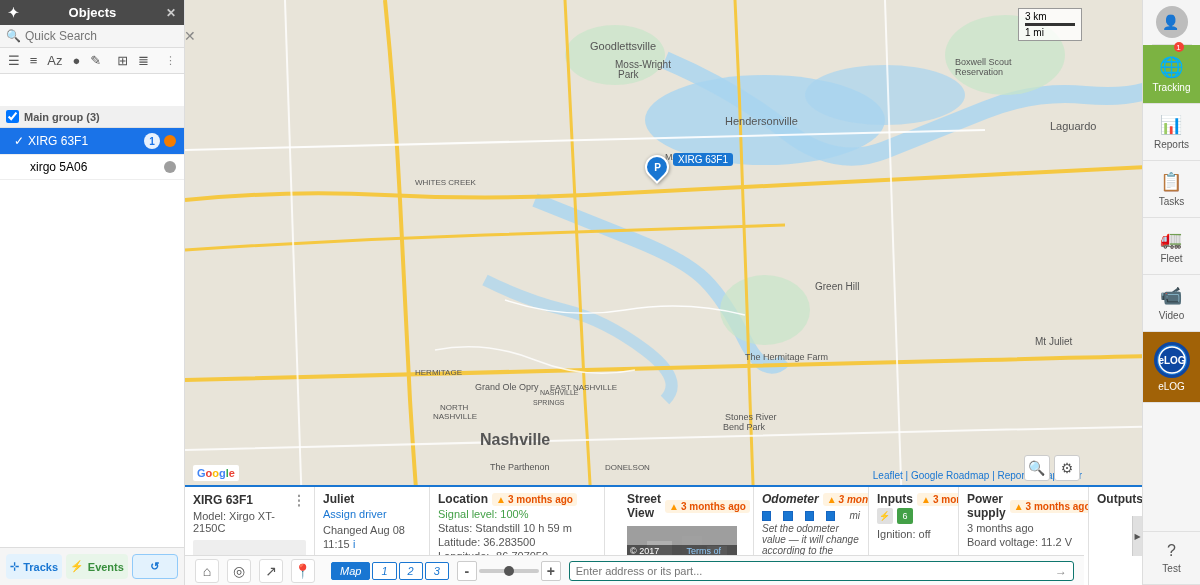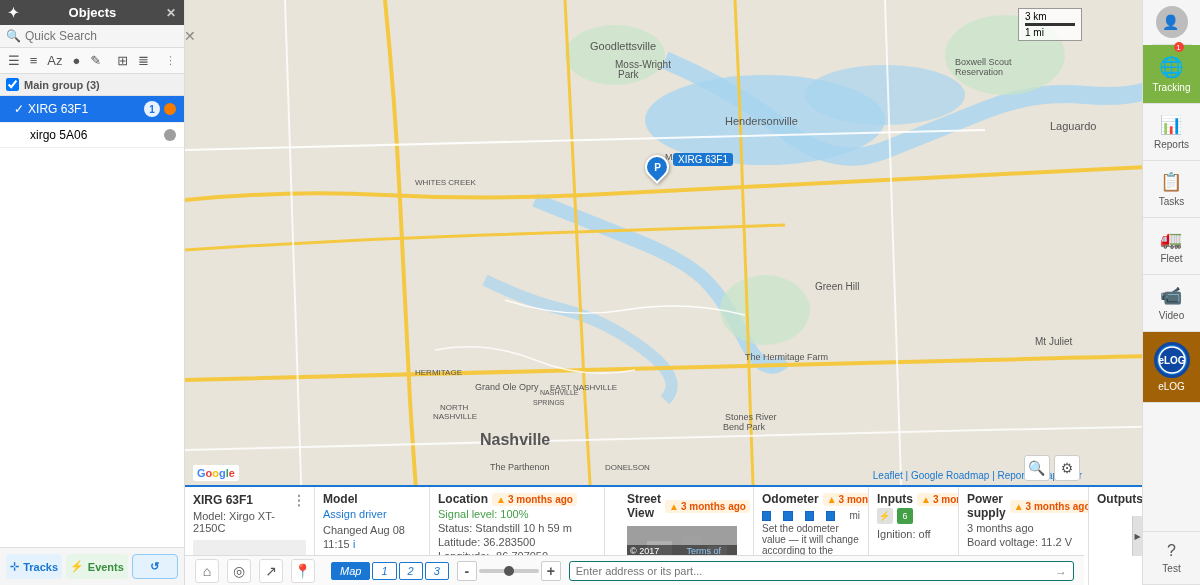--- a/index.html
+++ b/index.html
@@ -53,21 +53,21 @@
     }
     #toolbar span {
       cursor: pointer;
       padding: 2px 4px;
       color: #555;
       font-size: 13px;
       border-radius: 2px;
     }
     #toolbar .separator { width: 1px; height: 14px; background: #ccc; margin: 0 2px; }
 
-    #scroll-area { flex: 1; overflow-y: auto; overflow-x: hidden; }
+    #scroll-area { flex: 1; overflow-y: auto; overflow-x: hidden; margin-top: 32px; }
     .group-row {
       display: flex;
       align-items: center;
       padding: 4px 6px;
       background: #f0f0f0;
       border-bottom: 1px solid #e0e0e0;
       cursor: pointer;
       font-size: 11px;
       color: #555;
     }
@@ -479,21 +479,21 @@
       margin-top: 2px;
       font-size: 10px;
       color: #888;
     }
     .offline-dot { width: 8px; height: 8px; border-radius: 50%; background: #f57c00; }
 
     .section-vehicle { width: 130px; min-width: 130px; }
     .section-driver { width: 115px; min-width: 115px; }
     .section-location { width: 175px; min-width: 175px; }
     .section-streetview { width: 135px; min-width: 135px; margin-left: 14px; }
-    .section-odometer { width: 115px; min-width: 115px; }
+    .section-odometer { width: 115px; min-width: 115px; font-style: italic; }
     .section-inputs { width: 90px; min-width: 90px; }
     .section-powersupply { width: 130px; min-width: 130px; }
     .section-outputs { flex: 1; }
 
     .expand-btn {
       position: absolute;
       right: 0;
       top: 50%;
       transform: translateY(-50%);
       width: 10px;
@@ -664,21 +664,21 @@
       <div class="info-row">Model: Xirgo XT-2150C</div>
       <div style="height:30px; background:#eee; margin:4px 0; border-radius:2px;"></div>
       <div class="offline-badge">
         <div class="offline-dot"></div>
         <span>Offline</span>
       </div>
     </div>
 
     <div class="info-section section-driver">
       <div class="section-title">
-        <span>Model</span>
+        <span>Juliet</span>
       </div>
       <a class="link-text">Assign driver</a>
       <div class="info-row" style="margin-top:4px;">
         <span>Changed Aug 08 11:15</span>
         <span style="color:#1976d2; cursor:pointer;"> ℹ</span>
       </div>
     </div>
 
     <div class="info-section section-location">
       <div class="section-title">

